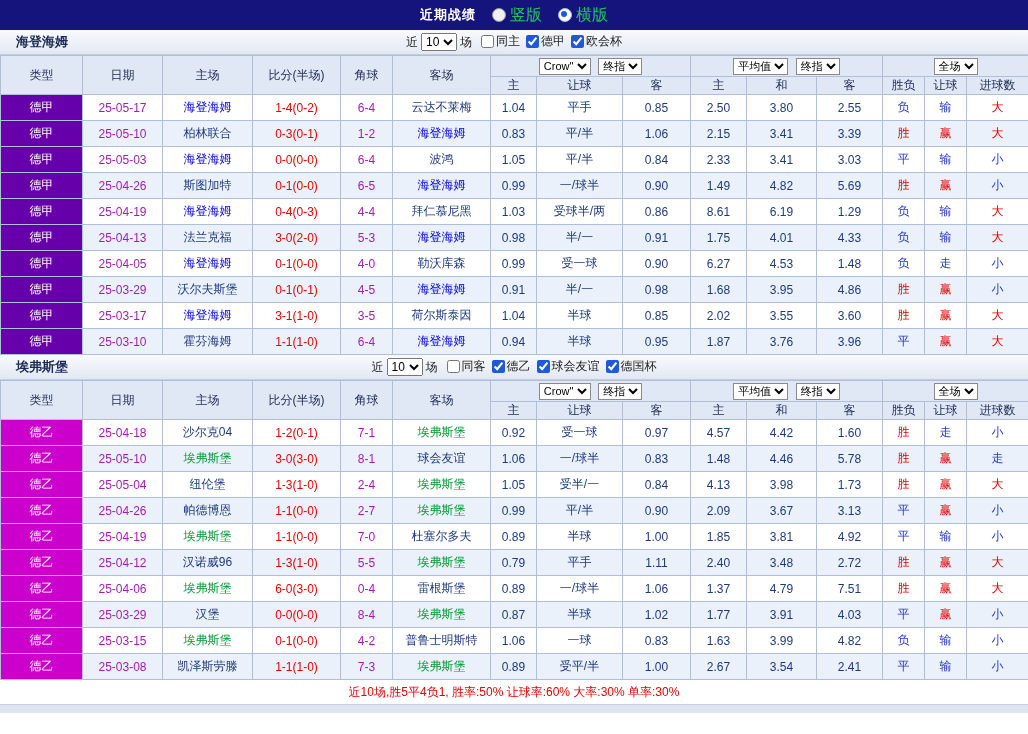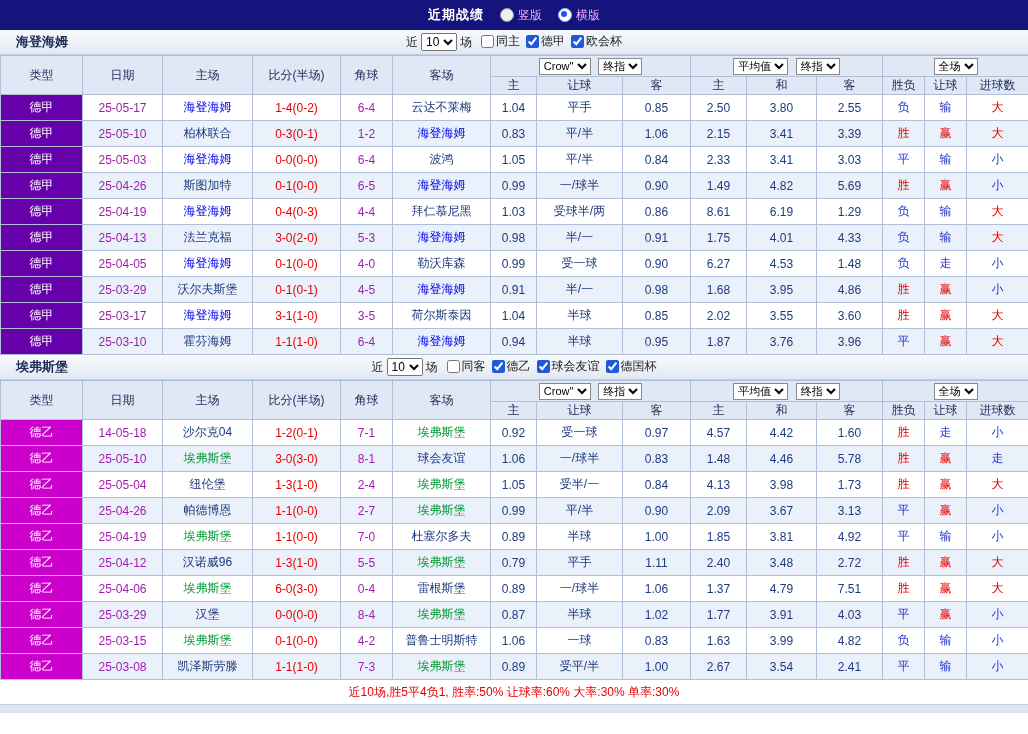--- a/index.html
+++ b/index.html
@@ -1,21 +1,21 @@
 <!DOCTYPE html>
 <html><head>
 <meta charset="utf-8">
 <style>
   html,body{margin:0;padding:0}
   body{width:1028px;height:734px;overflow:hidden;background:#fff;
        font-family:"Liberation Sans","DejaVu Sans",sans-serif;}
   
   .topbar{height:30px;background:#14147c;display:flex;align-items:center;justify-content:center;gap:16px}
   .topbar-title{color:#fff;font-size:13px;font-weight:bold;letter-spacing:1px}
-  .radio{display:inline-flex;align-items:center;gap:4px;color:#f0abfc;font-size:12px;cursor:pointer}
+  .radio{display:inline-flex;align-items:center;gap:4px;color:#22c55e;font-size:16px;cursor:pointer}
   .radio-circle{width:12px;height:12px;border-radius:50%;background:#f0f0f0;border:1px solid #999;position:relative;display:inline-block}
   .radio-circle.sel{background:#fff;border-color:#9bb8ff}
   .radio-circle.sel::after{content:"";position:absolute;left:2px;top:2px;width:6px;height:6px;border-radius:50%;background:#1a56e8}
   
   .band{height:24px;background:linear-gradient(#f8fafd,#e2e8f3);display:flex;align-items:center;position:relative;border-bottom:1px solid #c3cde0}
   .band-team{position:absolute;left:16px;font-size:13px;font-weight:bold;color:#1b2a55}
   .band-controls{margin:0 auto;display:flex;align-items:center;gap:3px;font-size:12px;color:#222}
   .band-controls select{height:18px;font-size:12px;font-family:inherit}
   .chk{display:inline-flex;align-items:center;gap:2px;margin-left:6px;cursor:pointer}
   .chk input{width:13px;height:13px;accent-color:#2059d8;margin:0}
@@ -365,21 +365,21 @@
         <th>和</th>
         <th>客</th>
         <th>胜负</th>
         <th>让球</th>
         <th>进球数</th>
       </tr>
     </thead>
     <tbody>
         <tr>
           <td class="league" style="background: rgb(204, 0, 204);">德乙</td>
-          <td class="date">14-05-18</td>
+          <td class="date">25-04-18</td>
           <td class="team">沙尔克04</td>
           <td class="score">1-2(0-1)</td>
           <td class="corner">7-1</td>
           <td class="team" style="color: rgb(0, 153, 51);">埃弗斯堡</td>
           <td class="odds">0.92</td>
           <td class="odds">受一球</td>
           <td class="odds">0.97</td>
           <td class="odds">4.57</td>
           <td class="odds">4.42</td>
           <td class="odds">1.60</td>

